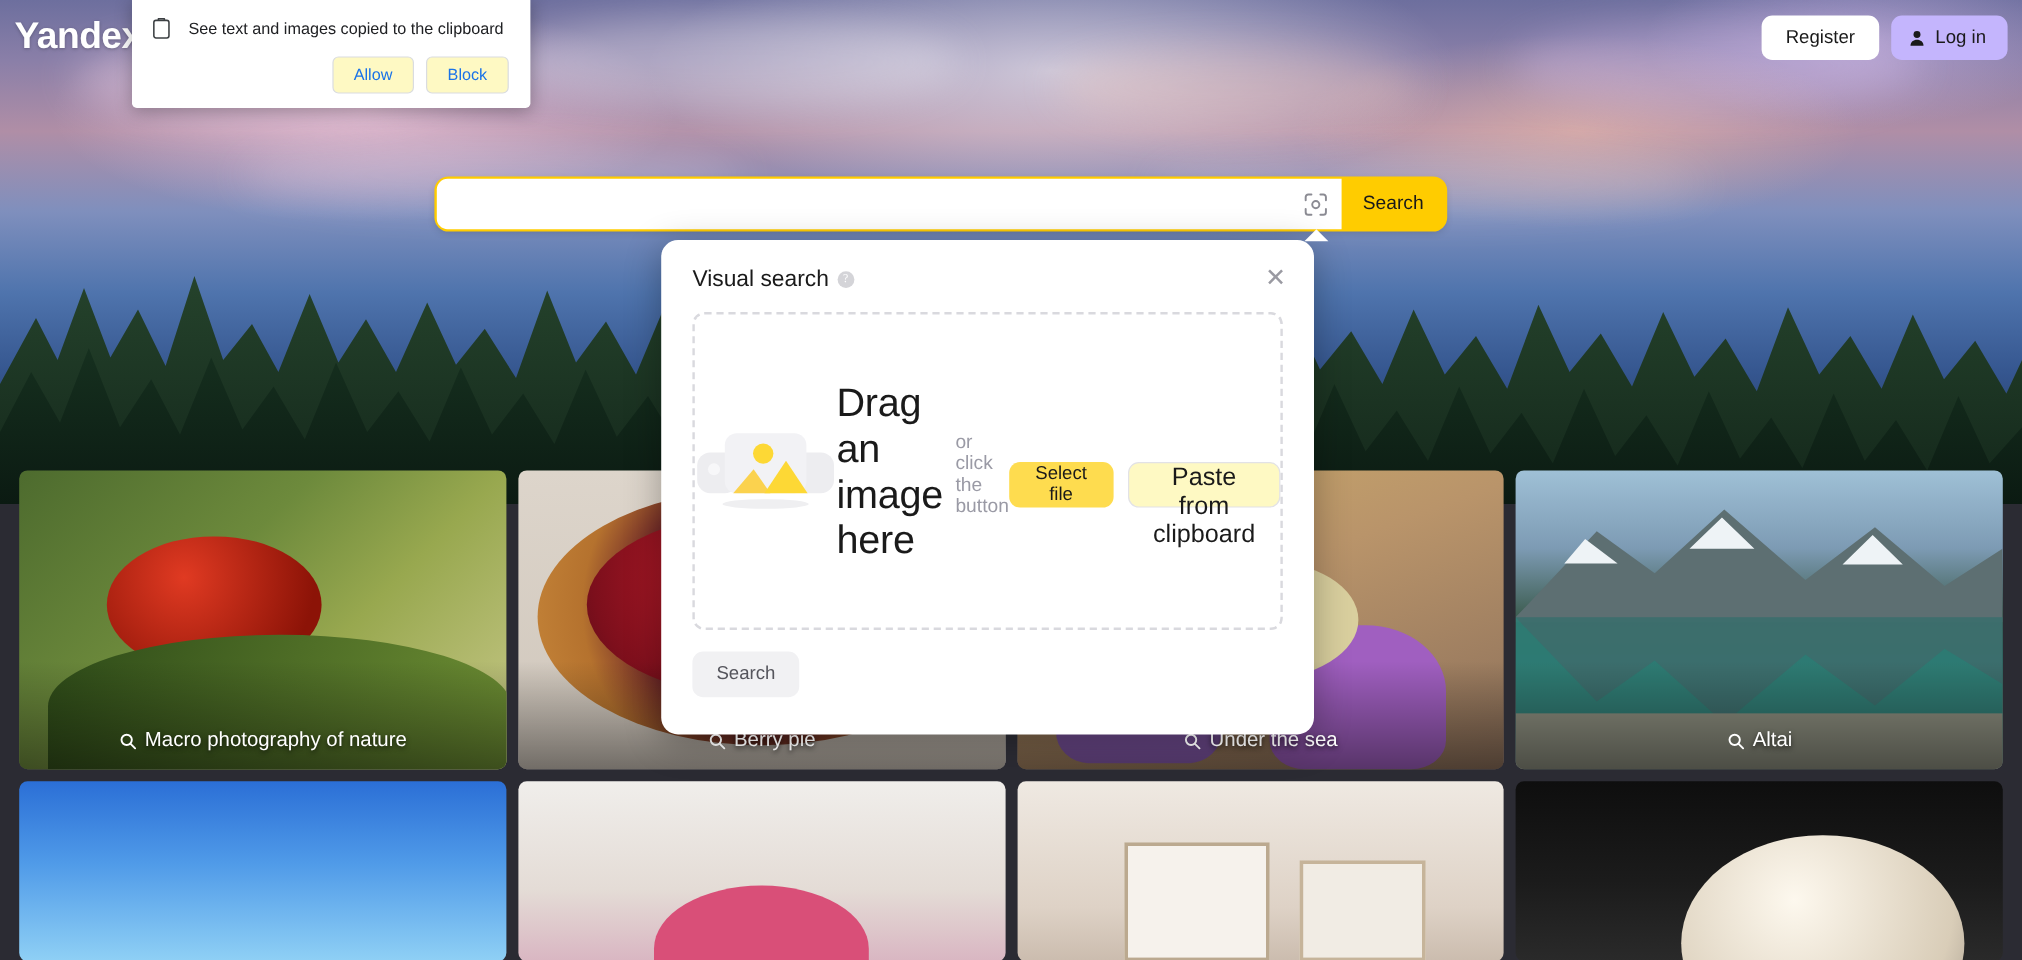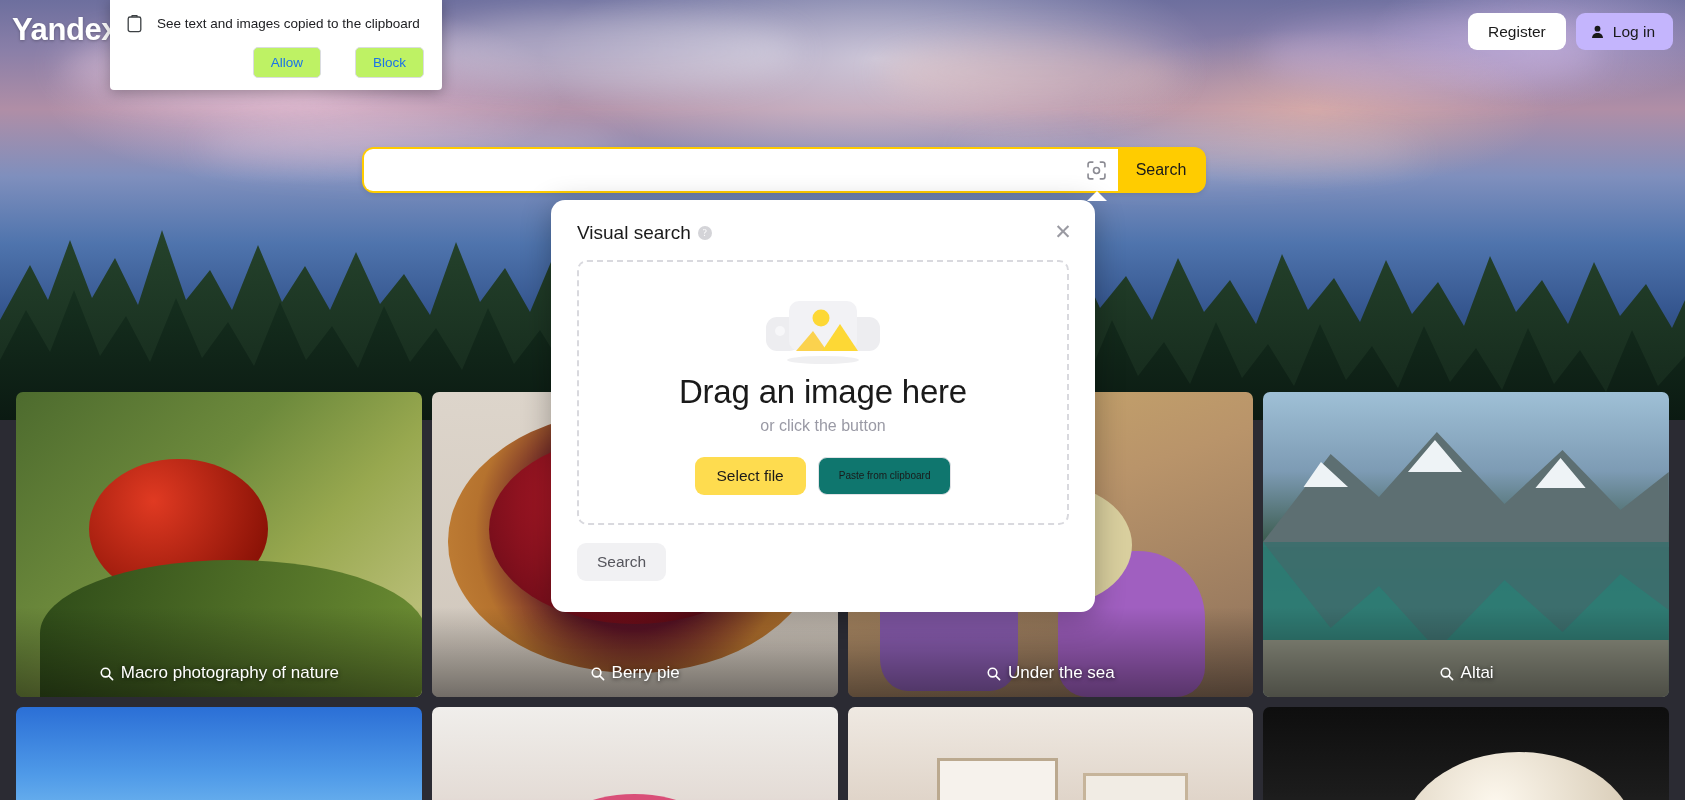--- a/index.html
+++ b/index.html
@@ -89,23 +89,23 @@
   .perm {
     position: absolute; left: 110px; top: -2px; width: 332px;
     background: #fff; border-radius: 0 0 4px 4px;
     box-shadow: 0 3px 14px rgba(0,0,0,.28);
     z-index: 60; padding: 16px 18px 12px 16px;
   }
   .perm-row { display: flex; align-items: flex-start; gap: 14px; }
   .perm-text { font-size: 13.5px; color: #202124; line-height: 1.35; padding-top: 1px; }
   .perm-actions { display: flex; justify-content: flex-end; gap: 10px; margin-top: 14px; }
   .perm-btn {
-    background: #bef264; border: 1px solid #dadce0; border-radius: 5px;
+    background: #fef9c3; border: 1px solid #dadce0; border-radius: 5px;
     color: #1a73e8; font-size: 13.5px; height: 31px; padding: 0 17px;
-    cursor: pointer; font-family: "Liberation Sans", sans-serif; margin-left: 24px;
+    cursor: pointer; font-family: "Liberation Sans", sans-serif;
   }
 
   
   .modal {
     position: absolute; left: 551px; top: 200px; width: 544px; height: 412px;
     background: #fff; border-radius: 14px;
     box-shadow: 0 6px 30px rgba(0,0,0,.3);
     z-index: 50; padding: 20px 26px 22px 26px;
   }
   .modal-tip {
@@ -124,34 +124,34 @@
   .modal-close {
     position: absolute; right: 20px; top: 20px;
     width: 24px; height: 24px; cursor: pointer;
     background: transparent; border: none; color: #9a9aa2; font-size: 21px;
     line-height: 22px; text-align: center; font-family: "Liberation Sans", sans-serif;
   }
 
   .dropzone {
     margin-top: 14px; height: 265px;
     border: 2px dashed #d9d9de; border-radius: 10px;
-    display: flex; flex-direction: column; align-items: center; justify-content: center;
+    display: flex; flex-direction: row; align-items: center; justify-content: center;
   }
   .dz-img { margin-bottom: 4px; }
   .dz-title { font-size: 33px; color: #1a1a1a; font-weight: 400; letter-spacing: -.2px; }
   .dz-sub { font-size: 16px; color: #9a9aa5; margin-top: 6px; }
   .dz-btns { display: flex; gap: 12px; margin-top: 22px; }
   .btn-selectfile {
     background: #fedc4f; border: none; border-radius: 9px;
     height: 38px; padding: 0 22px; font-size: 15.5px; color: #1a1a1a;
     cursor: pointer; font-family: "Liberation Sans", sans-serif;
   }
   .btn-paste {
-    background: #0f766e; border: 1px solid #e2e2e6; border-radius: 9px;
-    height: 38px; padding: 0 20px; font-size: 10px; color: #1a1a1a;
+    background: #fef9c3; border: 1px solid #e2e2e6; border-radius: 9px;
+    height: 38px; padding: 0 20px; font-size: 21px; color: #1a1a1a;
     cursor: pointer; font-family: "Liberation Sans", sans-serif;
   }
 
   .url-row { display: flex; gap: 12px; margin-top: 18px; align-items: center; }
   .url-input {
     flex: 1; height: 38px; border: 1px solid #e4e4e8; border-radius: 9px;
     padding: 0 14px; font-size: 15.5px; outline: none;
     font-family: "Liberation Sans", sans-serif; color: #1a1a1a;
   }
   .url-input::placeholder { color: #a6a6ae; }
@@ -162,21 +162,21 @@
   }
 
   
   .grid {
     position: absolute; left: 0; top: 392px; width: 1685px;
     display: grid; grid-template-columns: repeat(4, 1fr);
     gap: 10px; padding: 0 16px;
     z-index: 10;
   }
   .tile {
-    position: relative; height: 305px; border-radius: 7px; overflow: hidden;
+    position: relative; height: 249px; border-radius: 7px; overflow: hidden;
     cursor: pointer;
   }
   .tile.row2 { height: 150px; }
   .tile-label {
     position: absolute; left: 0; right: 0; bottom: 14px;
     display: flex; align-items: center; justify-content: center; gap: 7px;
     color: #fff; font-size: 17px;
     text-shadow: 0 1px 4px rgba(0,0,0,.7);
     pointer-events: none;
   }

